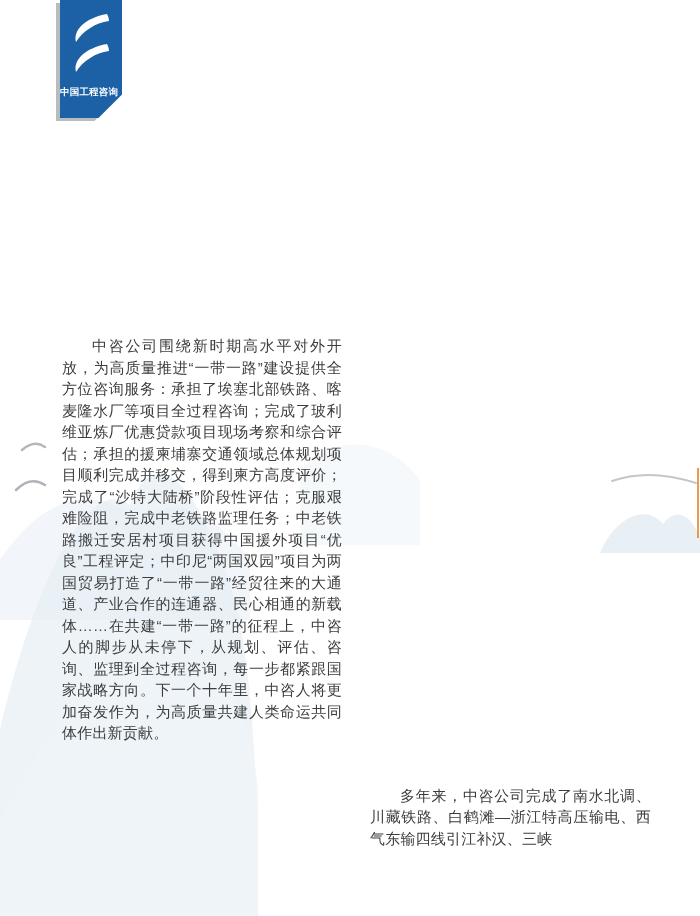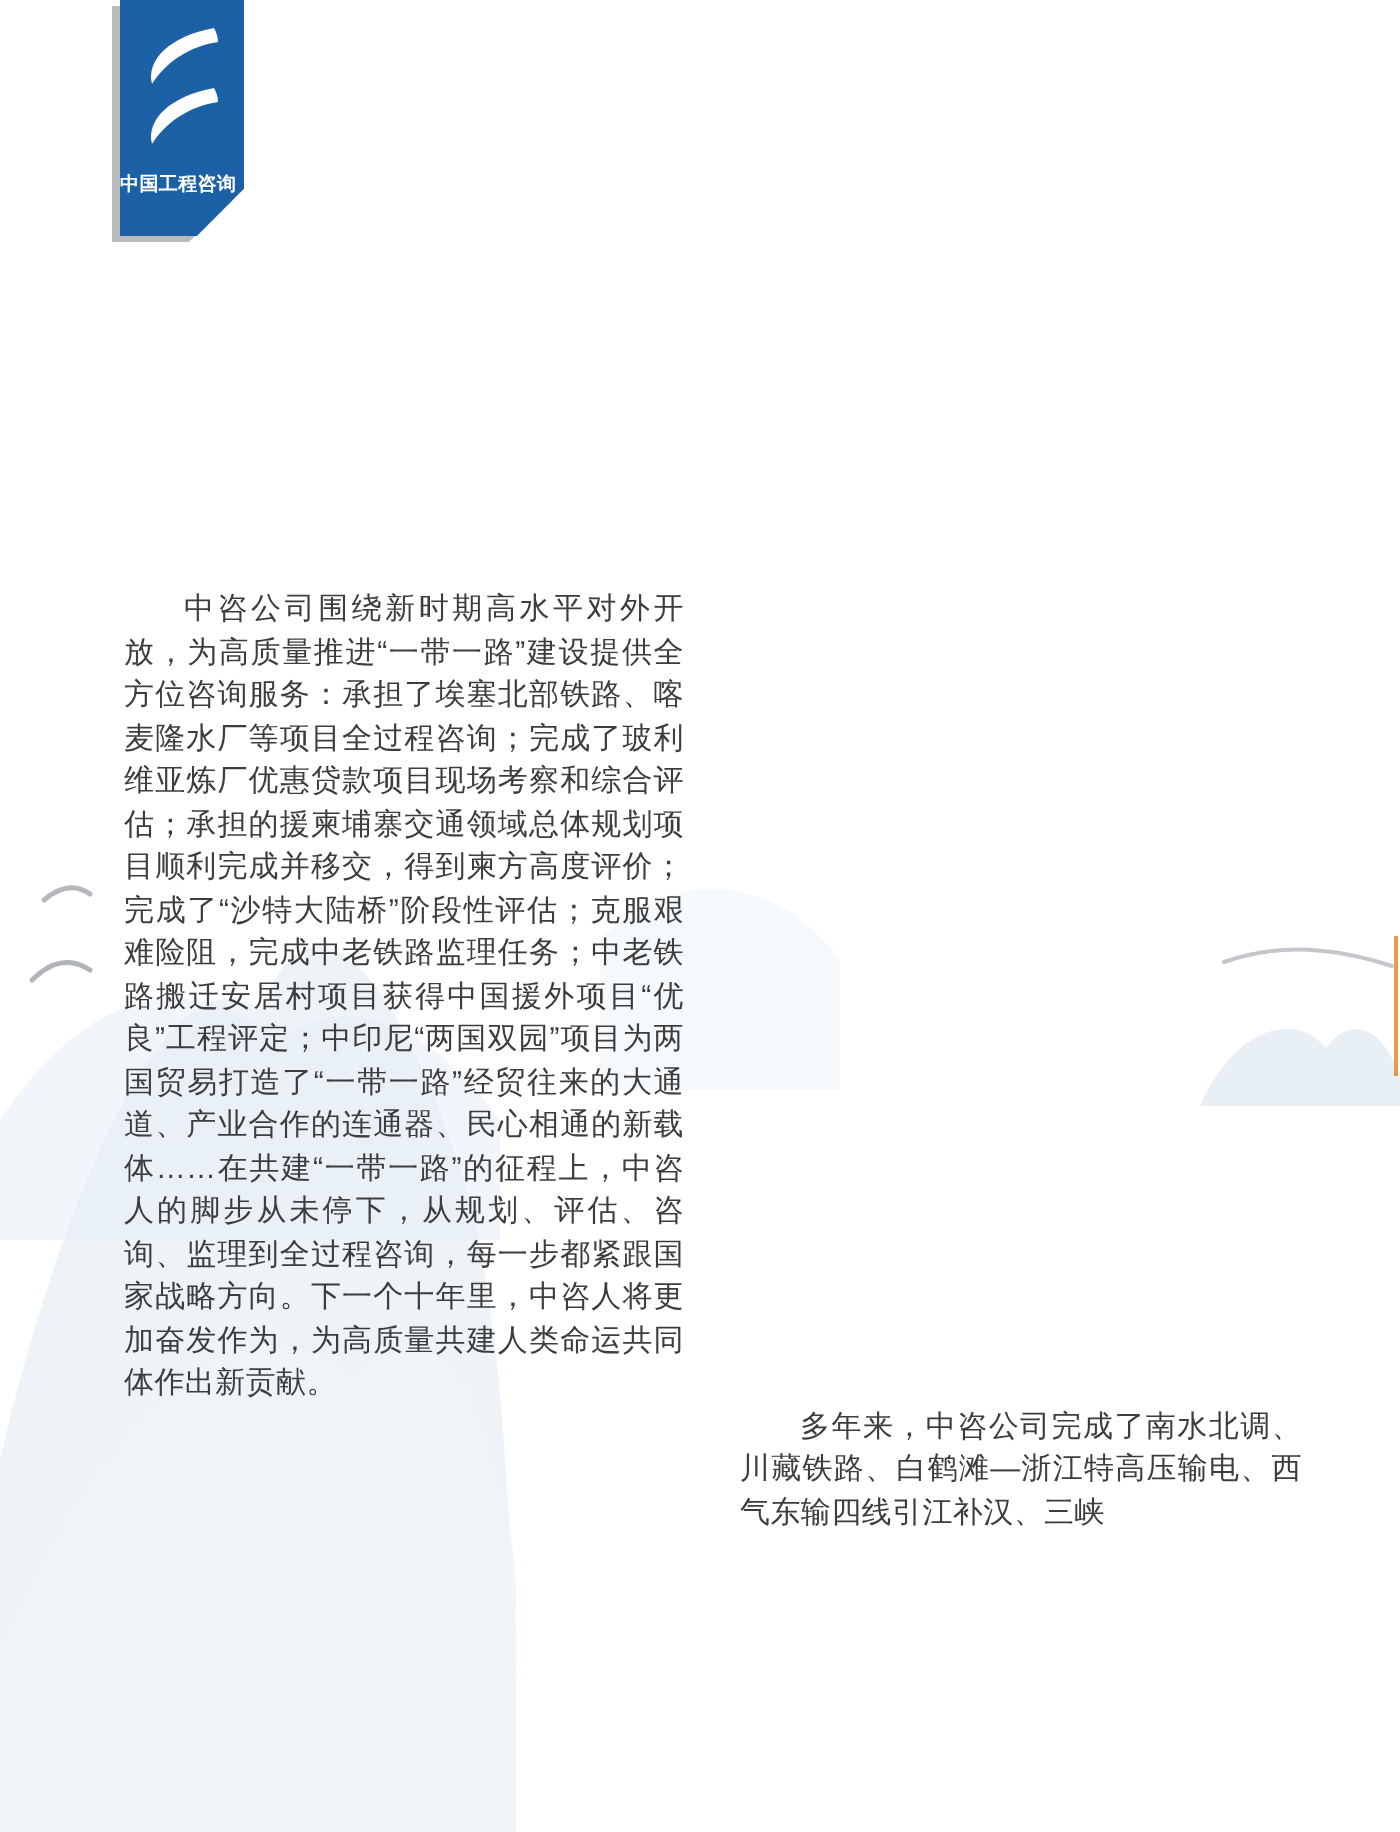--- a/index.html
+++ b/index.html
@@ -19,21 +19,21 @@
   .logo .ribbon{
     position:absolute;left:0;top:0;width:62px;height:118px;background:#1c60a6;
     clip-path:polygon(0 0,100% 0,100% 80%,62% 100%,0 100%);
   }
   .logo .mark{position:absolute;left:11px;top:12px;}
   .logo .brand{
     position:absolute;left:0;top:86px;width:62px;text-align:left;
     color:#ffffff;font-size:9.5px;font-weight:bold;letter-spacing:.2px;white-space:nowrap;
   }
   
-  .body-text{font-size:15px;line-height:21.5px;text-align:justify;letter-spacing:.2px;}
+  .body-text{font-size:15px;line-height:21.5px;text-align:justify;letter-spacing:.2px;margin-top:41px;}
   .col-left-main{position:absolute;left:62px;top:176px;width:280px;}
   .col-right{position:absolute;left:370px;top:176px;width:281px;}
   .indent{text-indent:2em;}
   .z{position:relative;z-index:2;}
 </style>
 </head>
 <body>
 
 <div class="page">
 

